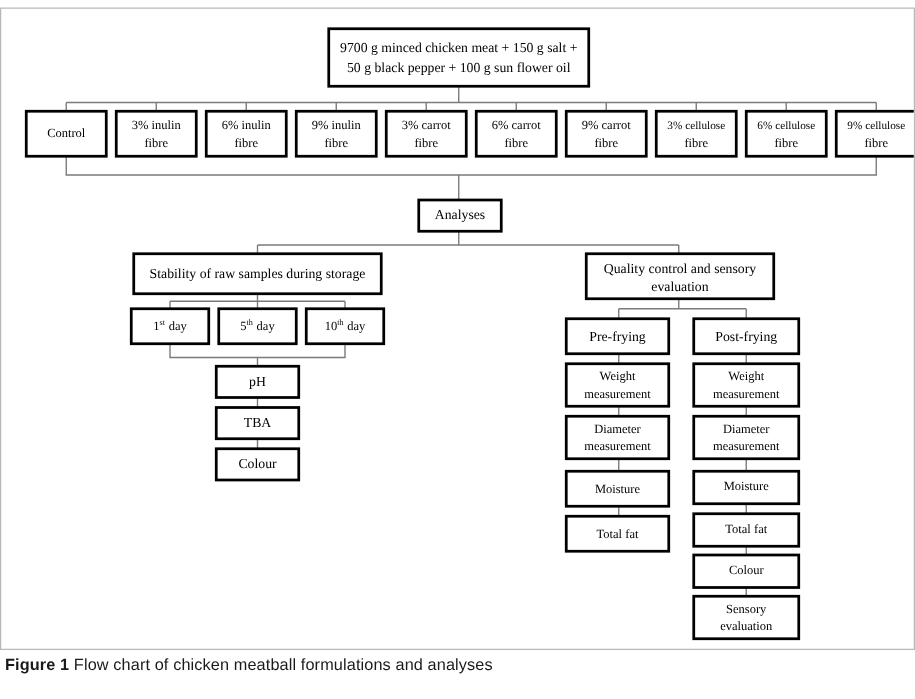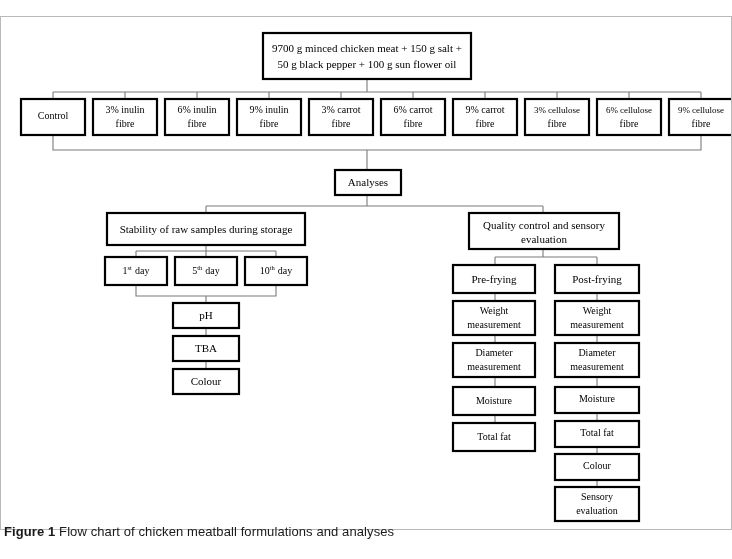--- a/index.html
+++ b/index.html
@@ -10,21 +10,21 @@
   body {
     width: 732px;
     height: 559px;
     font-family: "Liberation Serif", "DejaVu Serif", serif;
     position: relative;
     overflow: hidden;
   }
   #figure-wrap {
     position: absolute;
     left: 0;
-    top: 16px;
+    top: 6px;
     width: 732px;
     height: 514px;
     box-sizing: border-box;
     border: 1px solid #b9b9b9;
     background: #ffffff;
   }
   #flow-svg {
     display: block;
     width: 730px;
     height: 512px;

